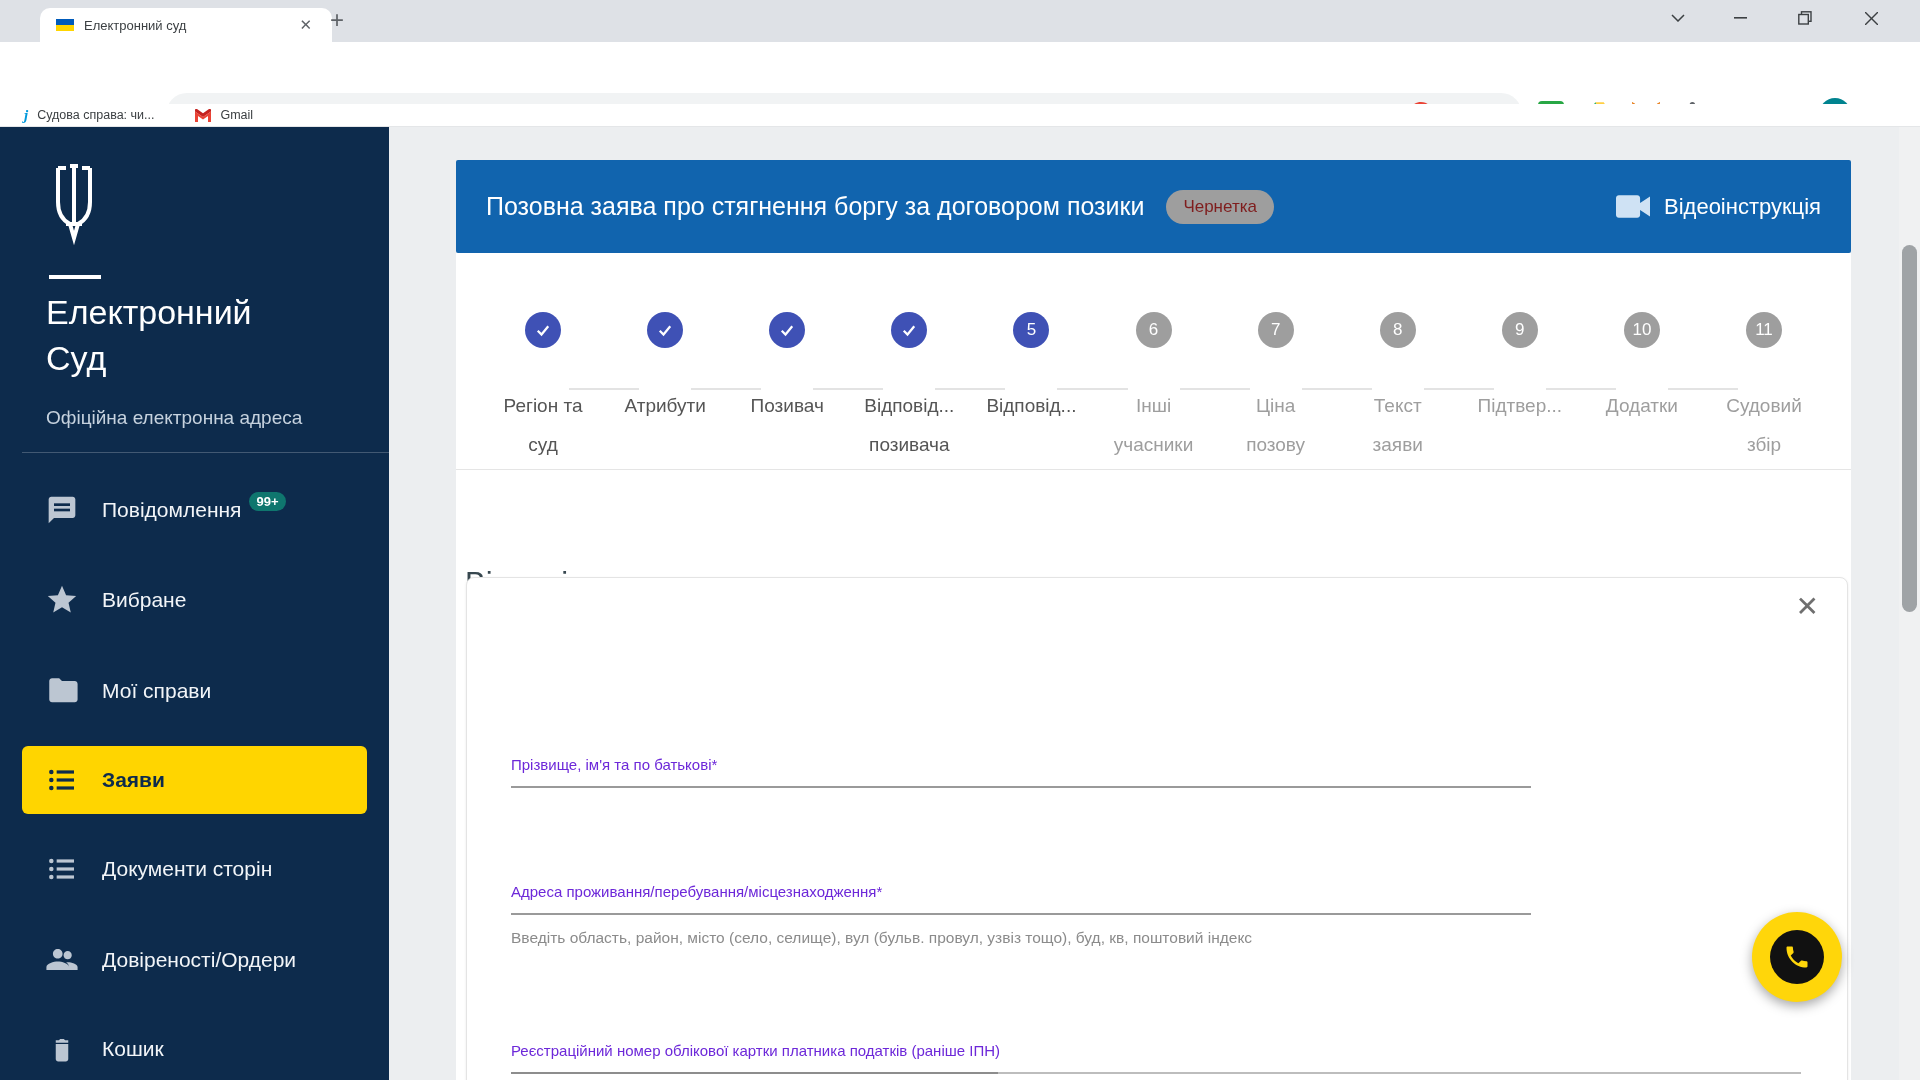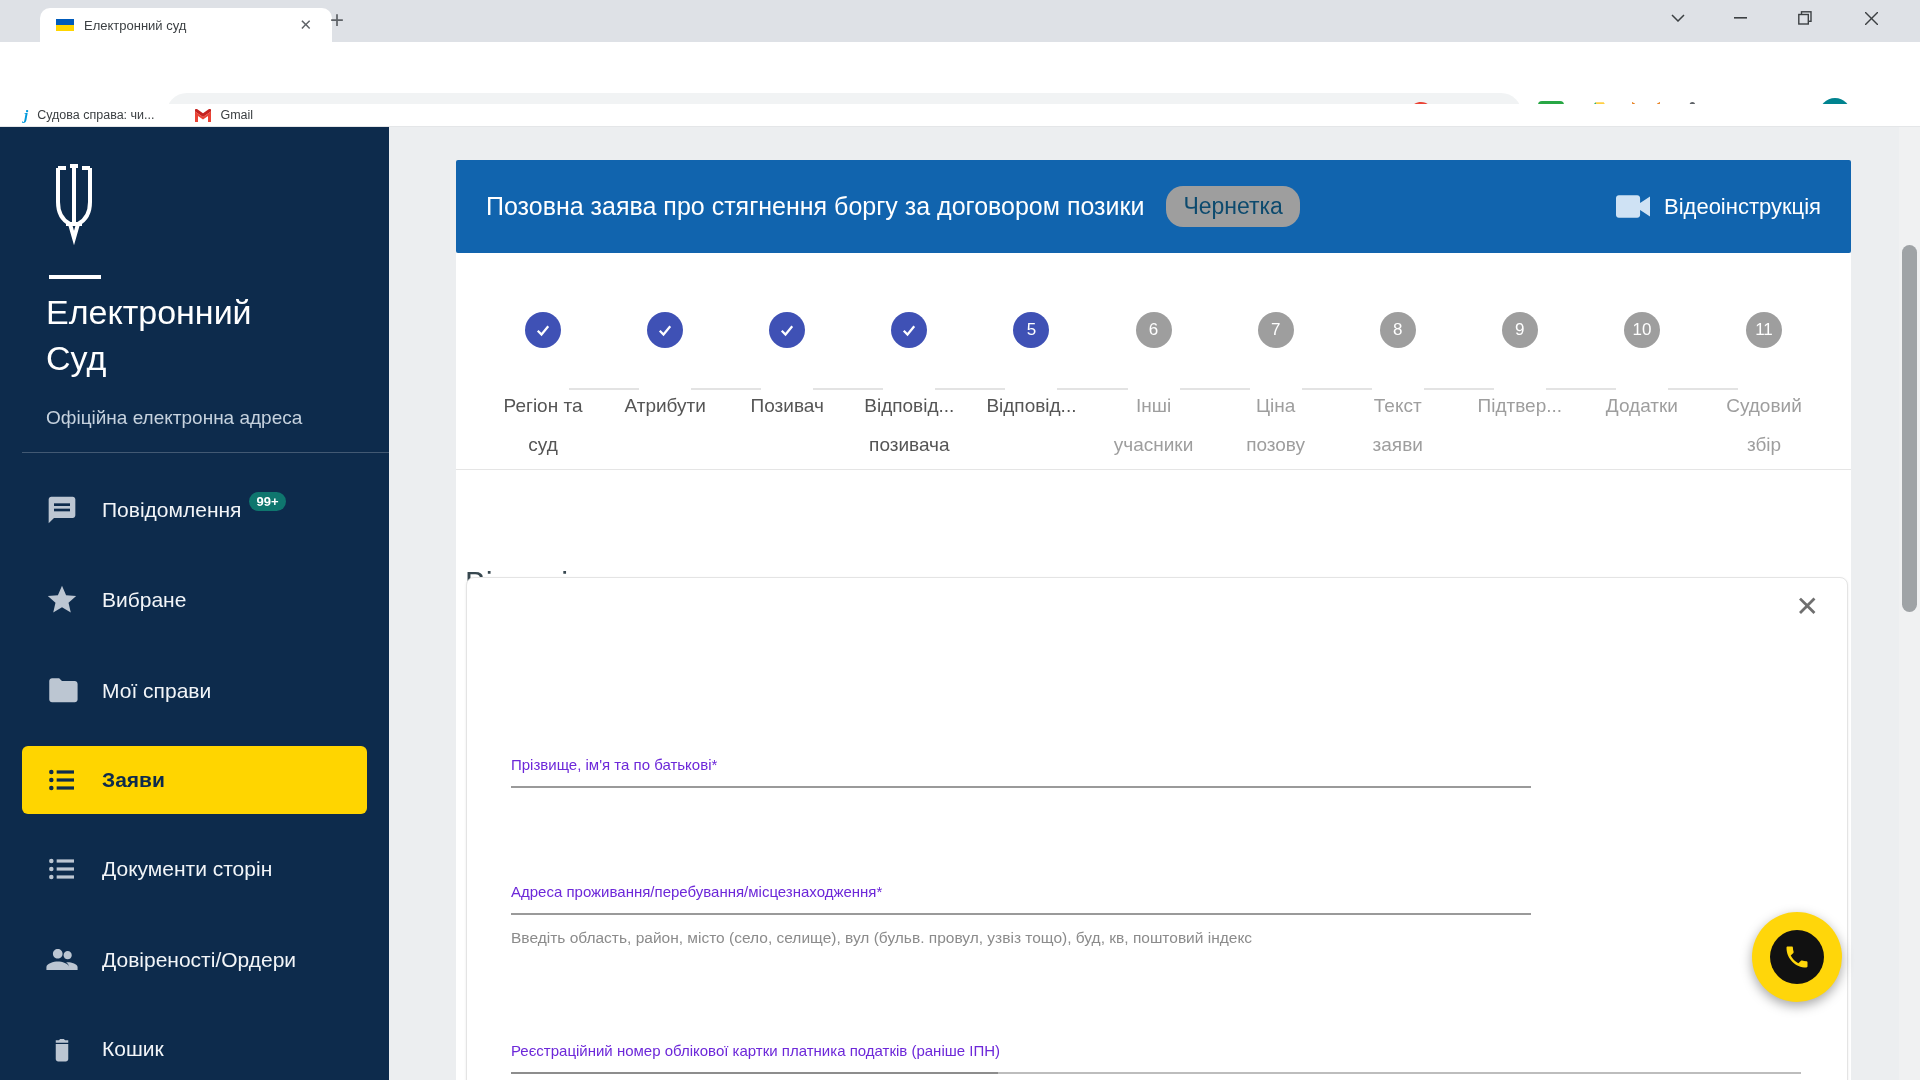--- a/index.html
+++ b/index.html
@@ -50,21 +50,21 @@
     color:#0d2b4c; font-weight:bold; height:68px; }
   .badge99 { background:#0f766e; color:#fff; font-size:13px; font-weight:bold; border-radius:10px;
     padding:2px 7px; margin-left:8px; transform:translateY(-9px); display:inline-block; }
 
   
   .main { position:absolute; left:389px; top:127px; width:1635px; height:953px; background:#eceef0; }
 
   .bluebar { position:absolute; left:67px; top:33px; width:1395px; height:93px; background:#1164ae;
     border-radius:2px; display:flex; align-items:center; padding:0 30px; }
   .bluebar-title { color:#fff; font-size:25px; }
-  .draftbadge { background:#9e9e9e; color:#0c4a6e; font-size:23px; border-radius:17px; padding:7px 17px; margin-left:22px; }
+  .draftbadge { background:#9e9e9e; color:#7f1d1d; font-size:17px; border-radius:17px; padding:7px 17px; margin-left:22px; }
   .video-link { margin-left:auto; display:flex; align-items:center; gap:14px; color:#fff; font-size:22px; cursor:pointer; }
 
   .whitebox { position:absolute; left:67px; top:126px; width:1395px; height:828px; background:#fff; overflow:hidden; }
 
   .stepper { position:absolute; left:0; top:0; width:1395px; height:217px; border-bottom:1px solid #e5e5e5;
     display:flex; padding:59px 26px 0; }
   .step { flex:1; position:relative; text-align:center; cursor:pointer; }
   .step + .step::before { content:""; position:absolute; top:76px; left:calc(-50% + 26px); right:calc(50% + 26px);
     height:2px; background:#e3e3e3; }
   .stc { width:36px; height:36px; border-radius:50%; margin:0 auto; display:flex; align-items:center;

